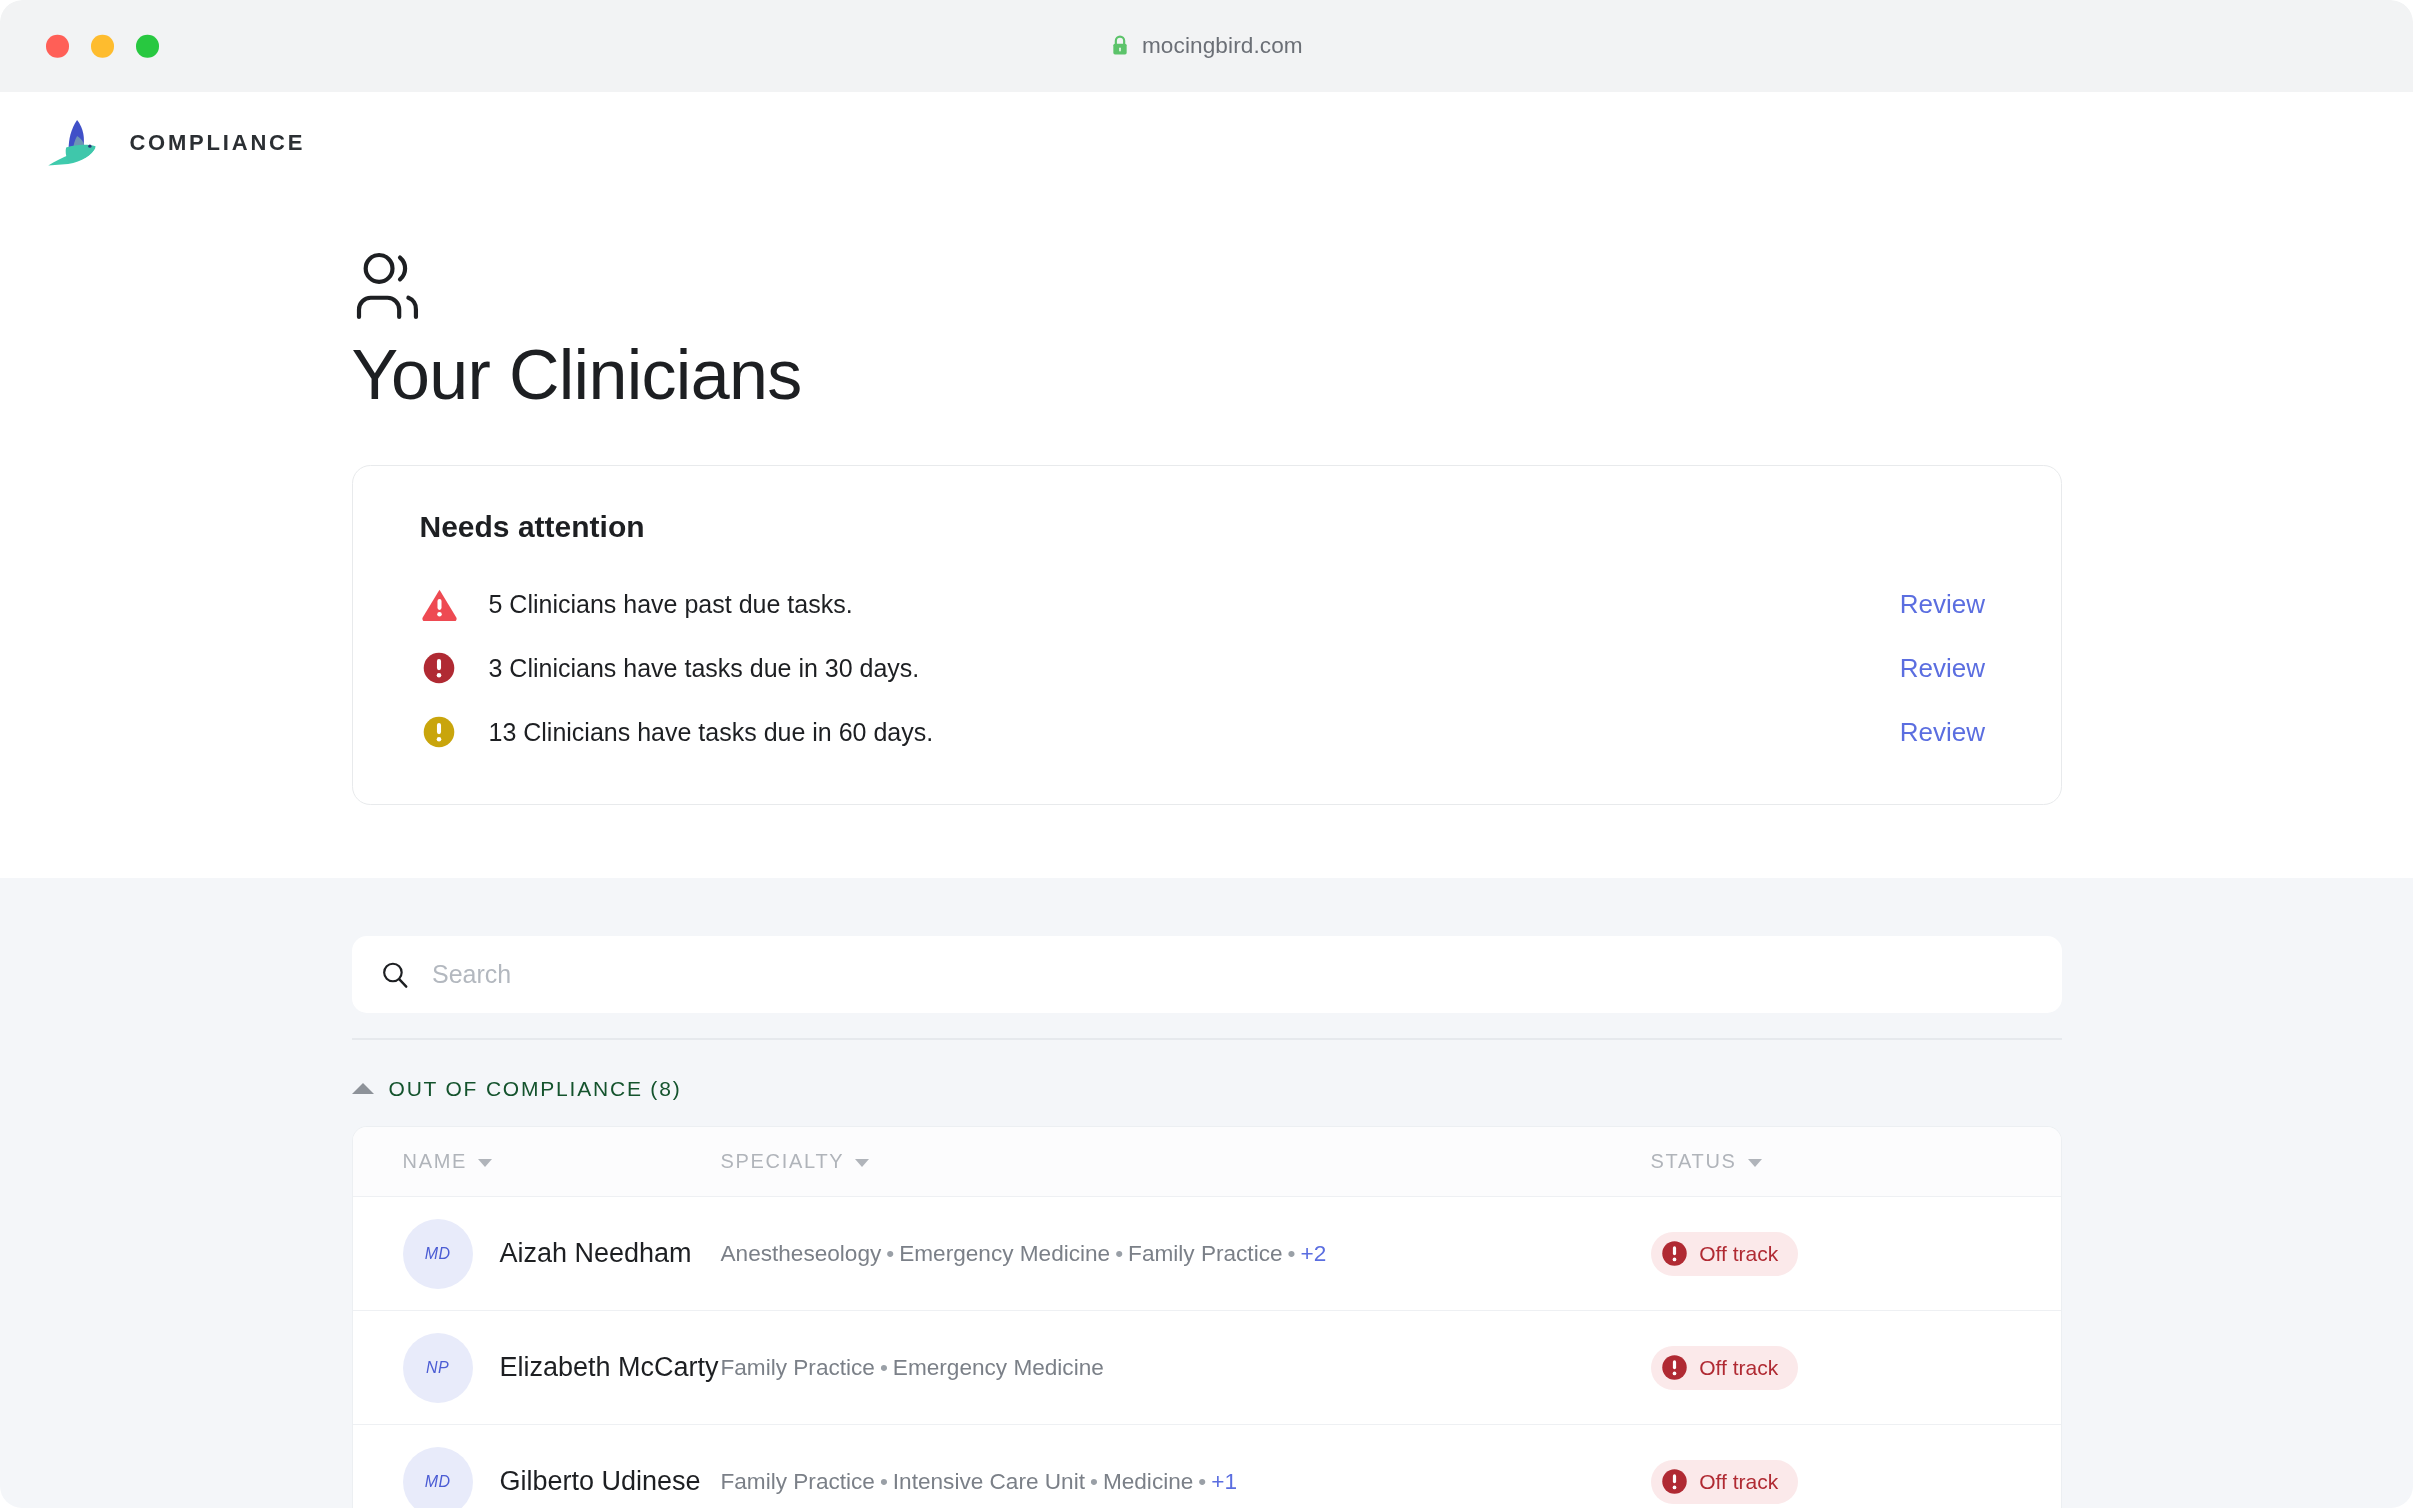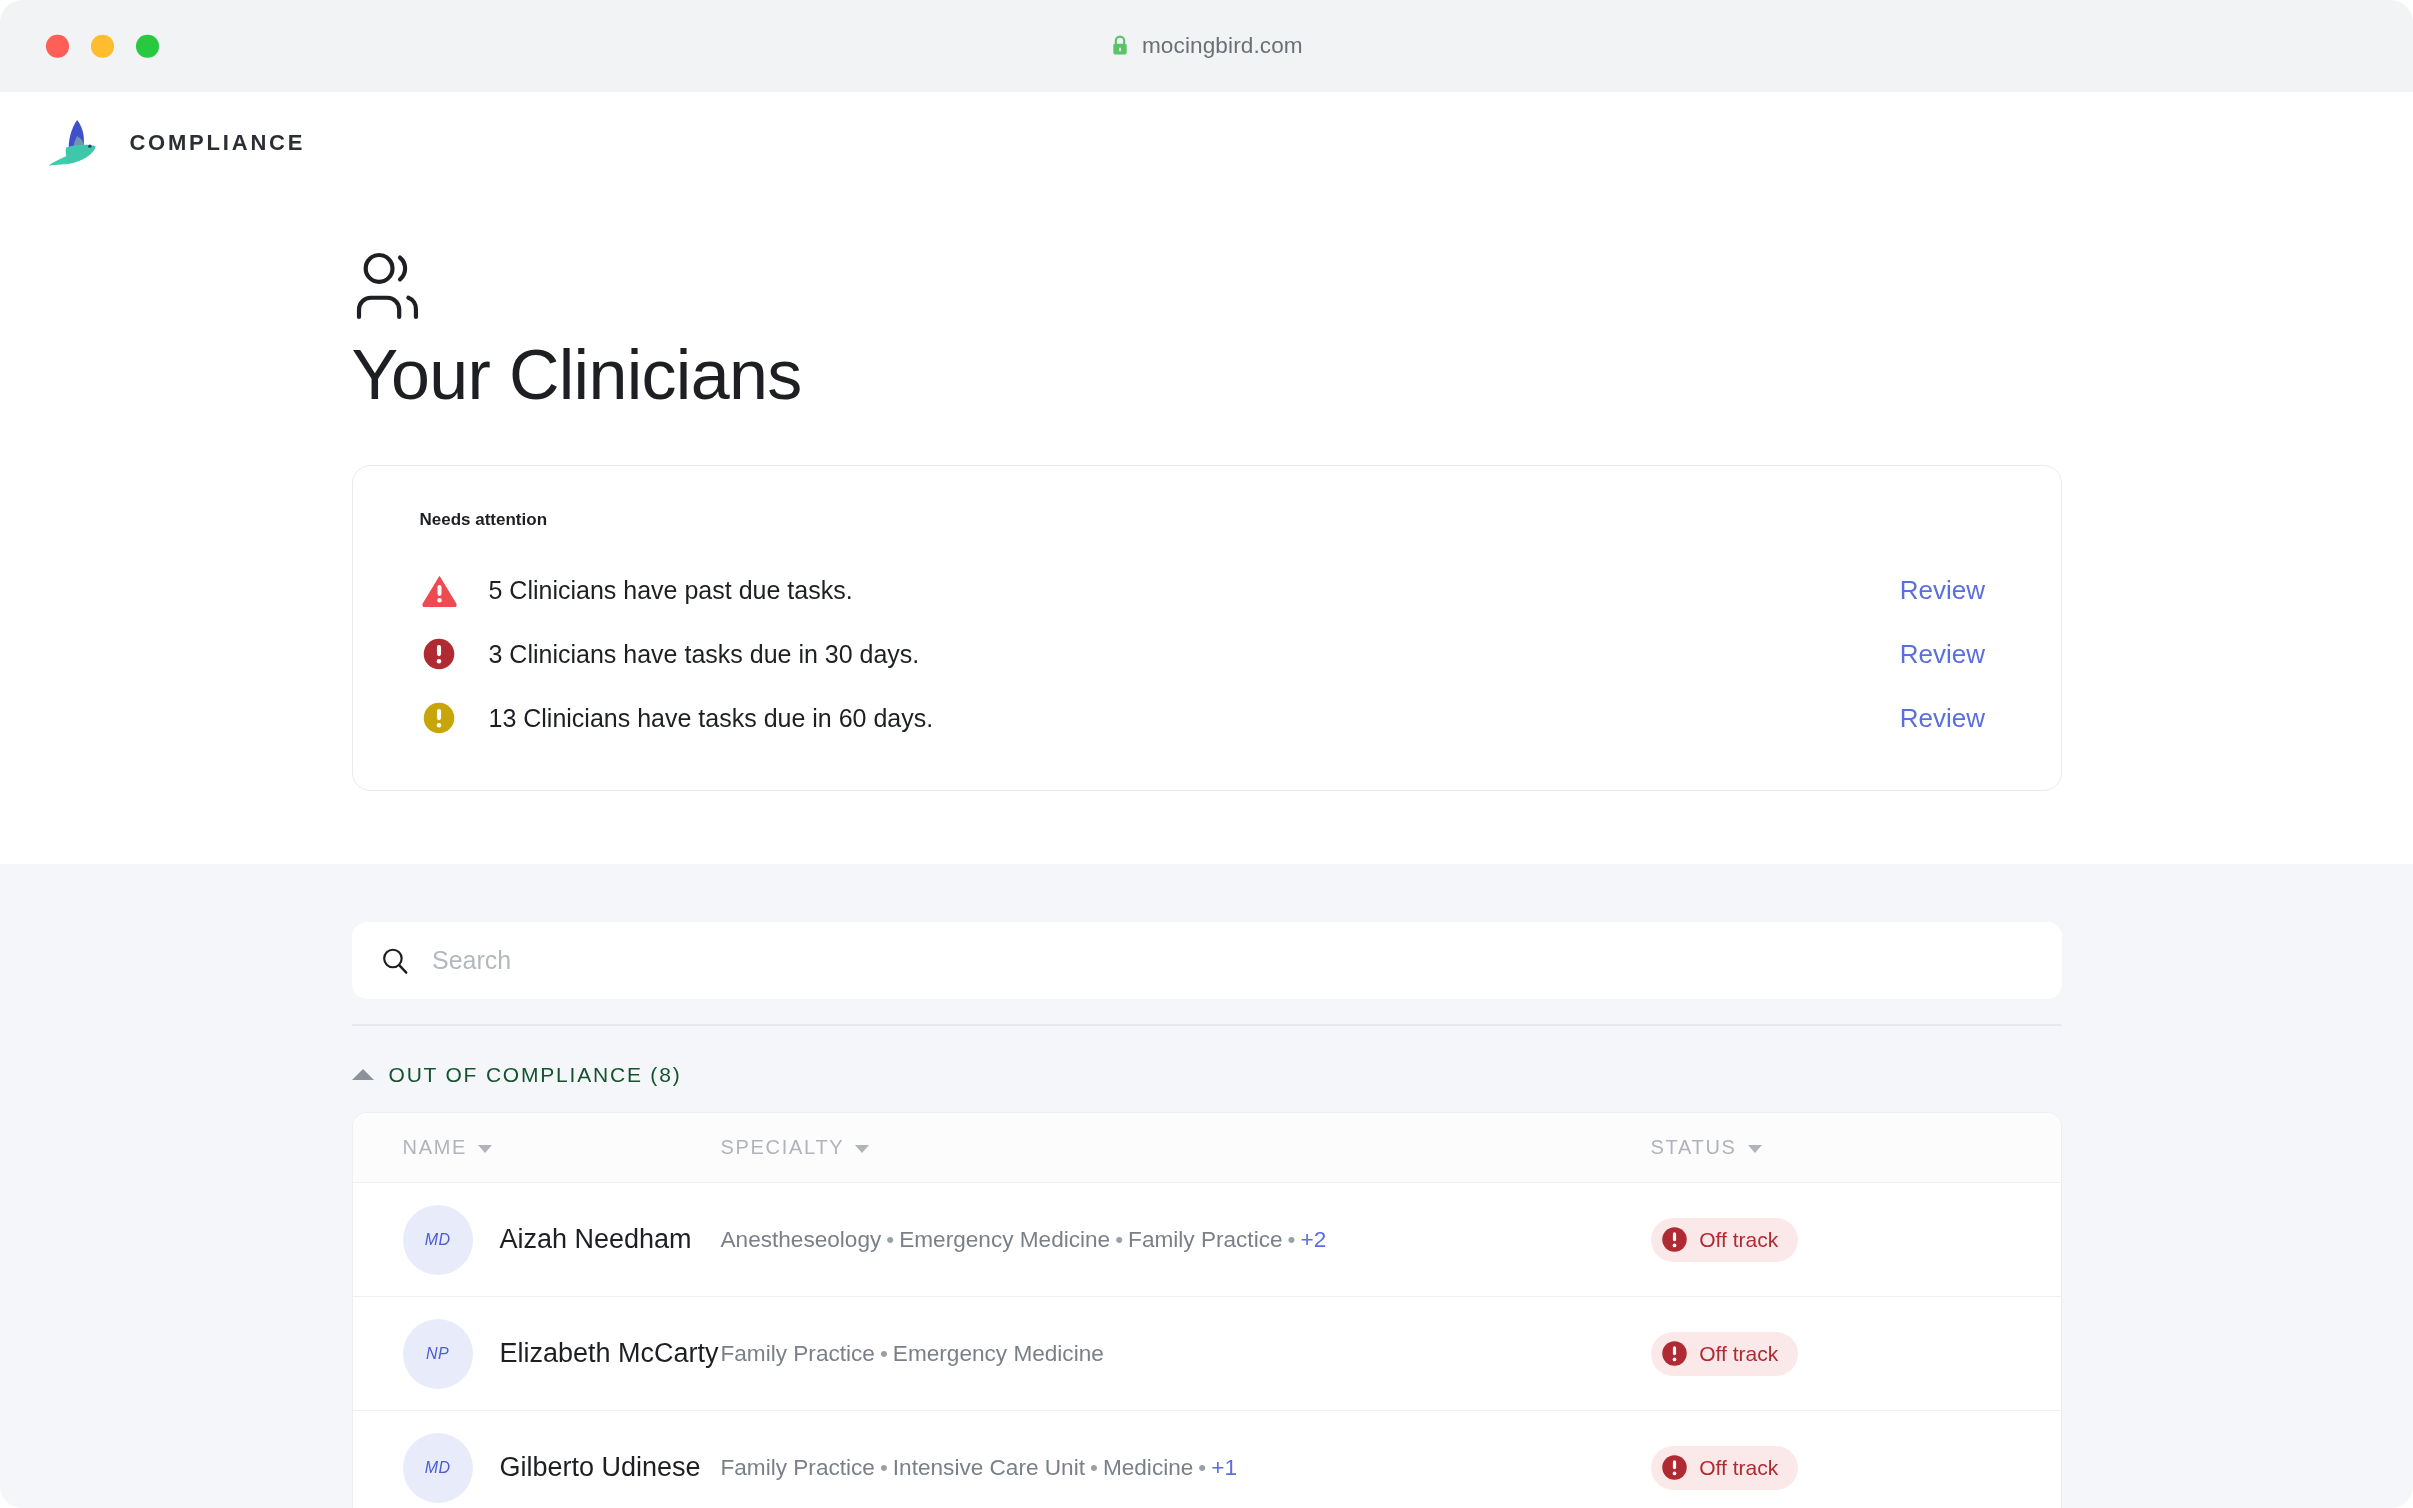--- a/index.html
+++ b/index.html
@@ -117,21 +117,21 @@
 
   
   .attention-card {
     margin-top: 52px;
     background: #ffffff;
     border: 1.7px solid #e8eaec;
     border-radius: 18.4px;
     padding: 44px 52px 40px 67px;
   }
   .attention-title {
-    font-size: 17px;
+    font-size: 30px;
     font-weight: 700;
     color: #1d1f22;
     margin-bottom: 28.5px;
   }
   .attention-row {
     display: flex;
     align-items: center;
     height: 64px;
   }
   .attention-icon {

